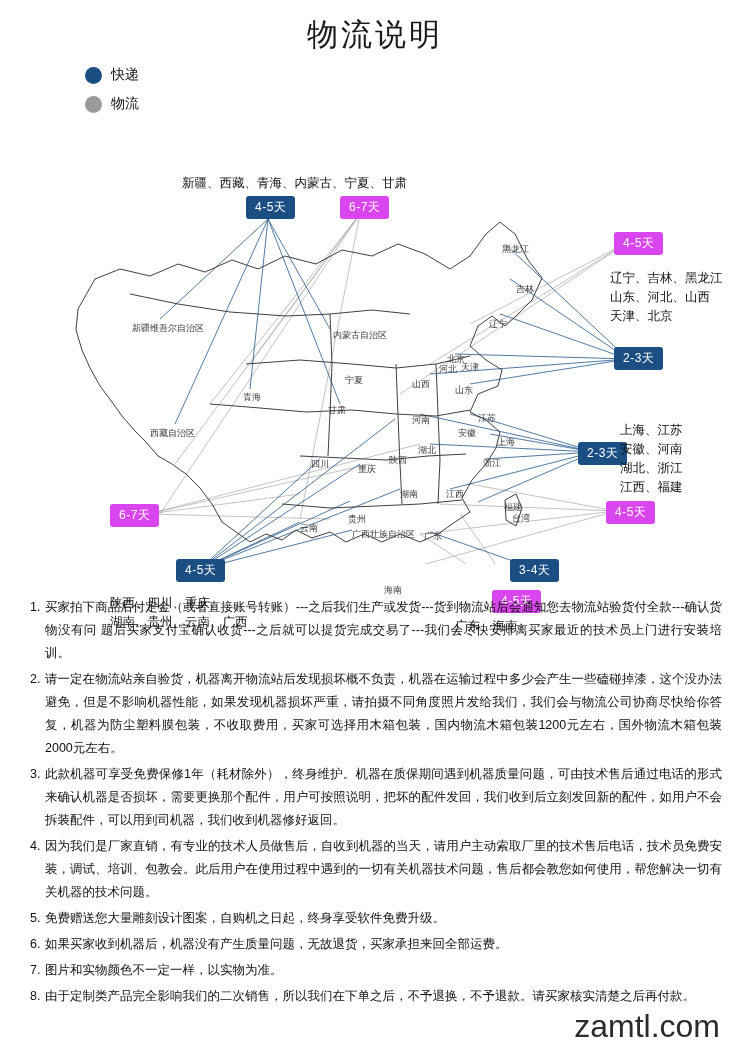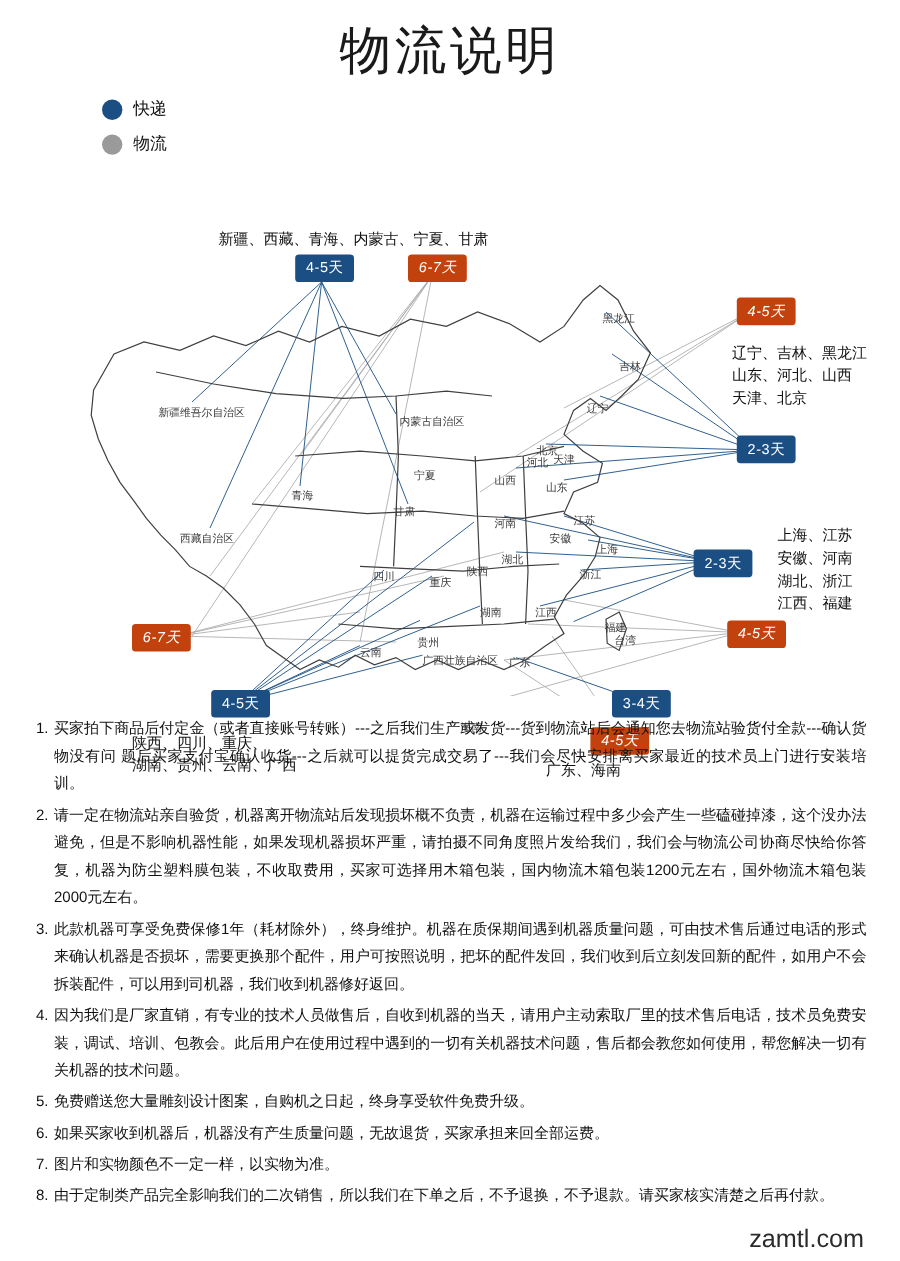--- a/index.html
+++ b/index.html
@@ -8,21 +8,21 @@
     background:#ffffff;
     font-family:"Liberation Sans","DejaVu Sans",sans-serif;
     color:#111;
     position:relative;
     overflow:hidden;
   }
   
   .header{text-align:center;padding-top:14px;}
   .title-cn{
     font-family:"DejaVu Serif","Liberation Serif",serif;
-    font-size:43px;letter-spacing:3px;color:#1a1a1a;font-weight:400;
+    font-size:31px;letter-spacing:3px;color:#1a1a1a;font-weight:400;
   }
   .title-en{
     font-size:10px;letter-spacing:3.2px;color:#666;margin-top:6px;
   }
   
   .map-wrap{
     position:relative;width:750px;height:500px;margin-top:8px;
   }
   .map-wrap svg.mapsvg{position:absolute;left:0;top:0;}
   
@@ -33,42 +33,42 @@
   .legend-dot.logistics{background:#9a9a9a;}
   .legend-label{font-size:14px;color:#111;}
   
   .badge{
     position:absolute;
     color:#fff;font-size:12px;
     padding:3px 9px;border-radius:3px;
     white-space:nowrap;letter-spacing:0.5px;
   }
   .badge.blue{background:#1b4f84;}
-  .badge.gray{background:#c2410c;font-style:italic;}
+  .badge.gray{background:#d946ef;}
   
   .rlabel{
     position:absolute;font-size:12.5px;color:#111;line-height:19px;white-space:nowrap;
   }
   
   .prov{
     position:absolute;font-size:9px;color:#3a3a3a;white-space:nowrap;
   }
   
   .terms{
     position:absolute;left:30px;top:596px;width:692px;
   }
   .term{
     display:flex;font-size:12.5px;line-height:23px;color:#111;margin-bottom:3px;
     text-align:justify;
   }
   .term .num{width:15px;flex:none;}
   .term .txt{flex:1;}
   .watermark{
     position:absolute;right:30px;bottom:6px;
-    font-size:21px;color:#2b2b2b;font-family:"Liberation Sans",sans-serif;
+    font-size:32px;color:#2b2b2b;font-family:"Liberation Sans",sans-serif;
   }
 </style>
 </head>
 <body>
 
 <div class="header">
   <div class="title-cn">物流说明</div>
 </div>
 
 <div class="map-wrap">
@@ -170,21 +170,21 @@
   <div class="badge gray" style="left:492px;top:526px;">4-5天</div>
 
   <div class="rlabel" style="left:182px;top:110px;">新疆、西藏、青海、内蒙古、宁夏、甘肃</div>
 
   <div class="rlabel" style="left:610px;top:205px;">
     <div>辽宁、吉林、黑龙江</div>
     <div>山东、河北、山西</div>
     <div>天津、北京</div>
   </div>
 
-  <div class="rlabel" style="left:648px;top:357px;">
+  <div class="rlabel" style="left:620px;top:357px;">
     <div>上海、江苏</div>
     <div>安徽、河南</div>
     <div>湖北、浙江</div>
     <div>江西、福建</div>
   </div>
 
   <div class="rlabel" style="left:110px;top:530px;">
     <div>陕西、四川、重庆、</div>
     <div>湖南、贵州、云南、广西</div>
   </div>

